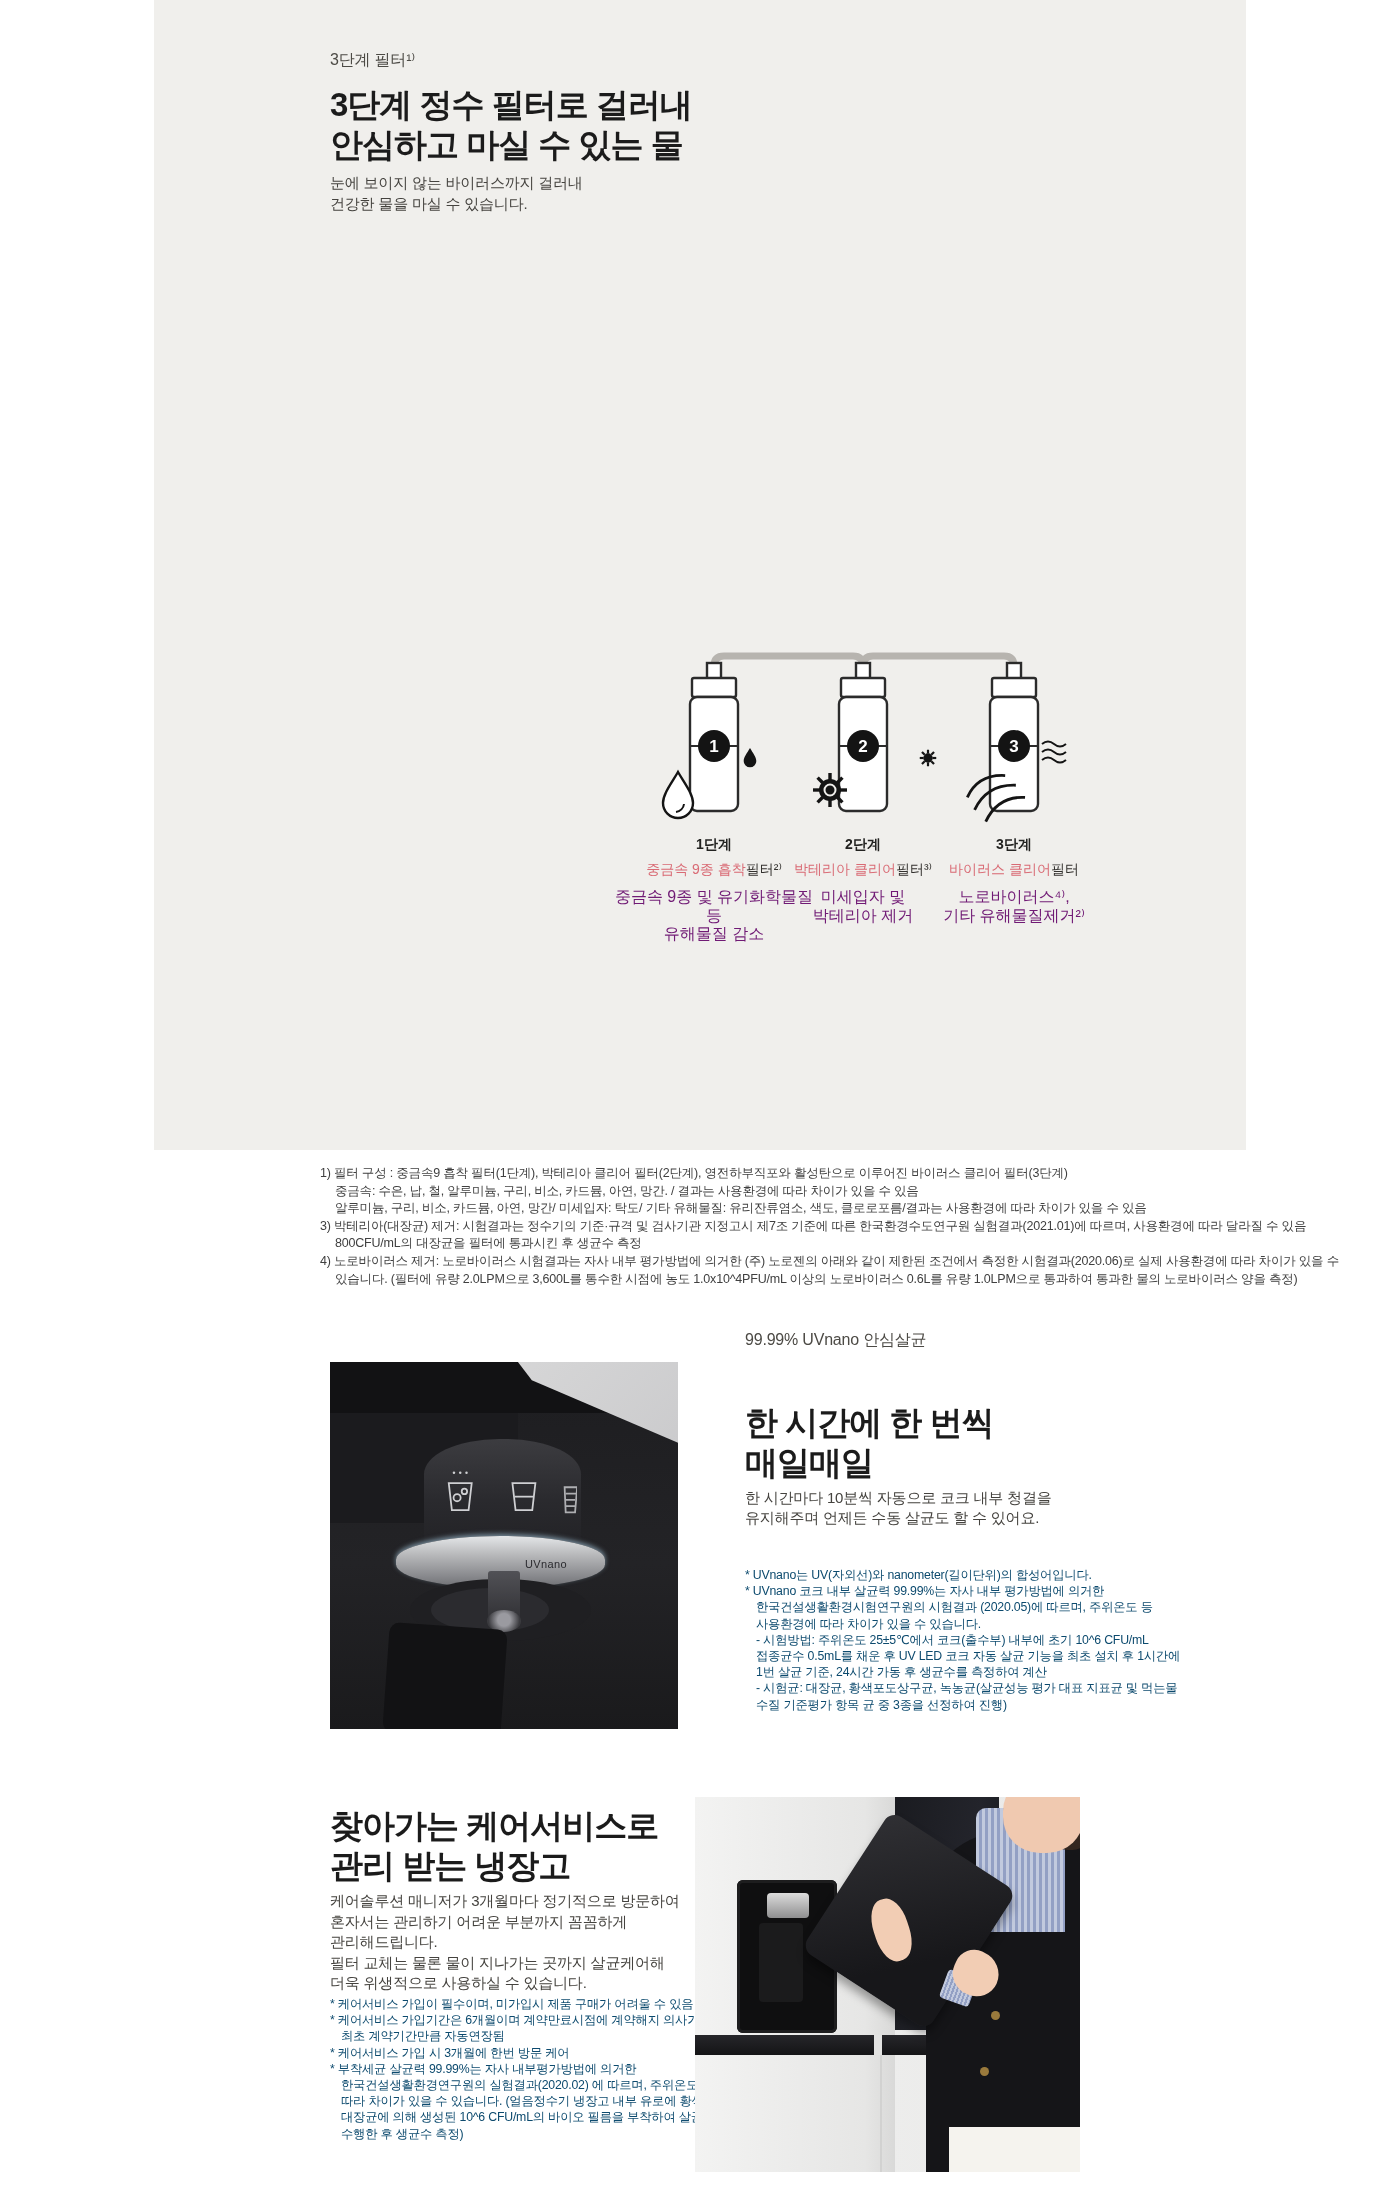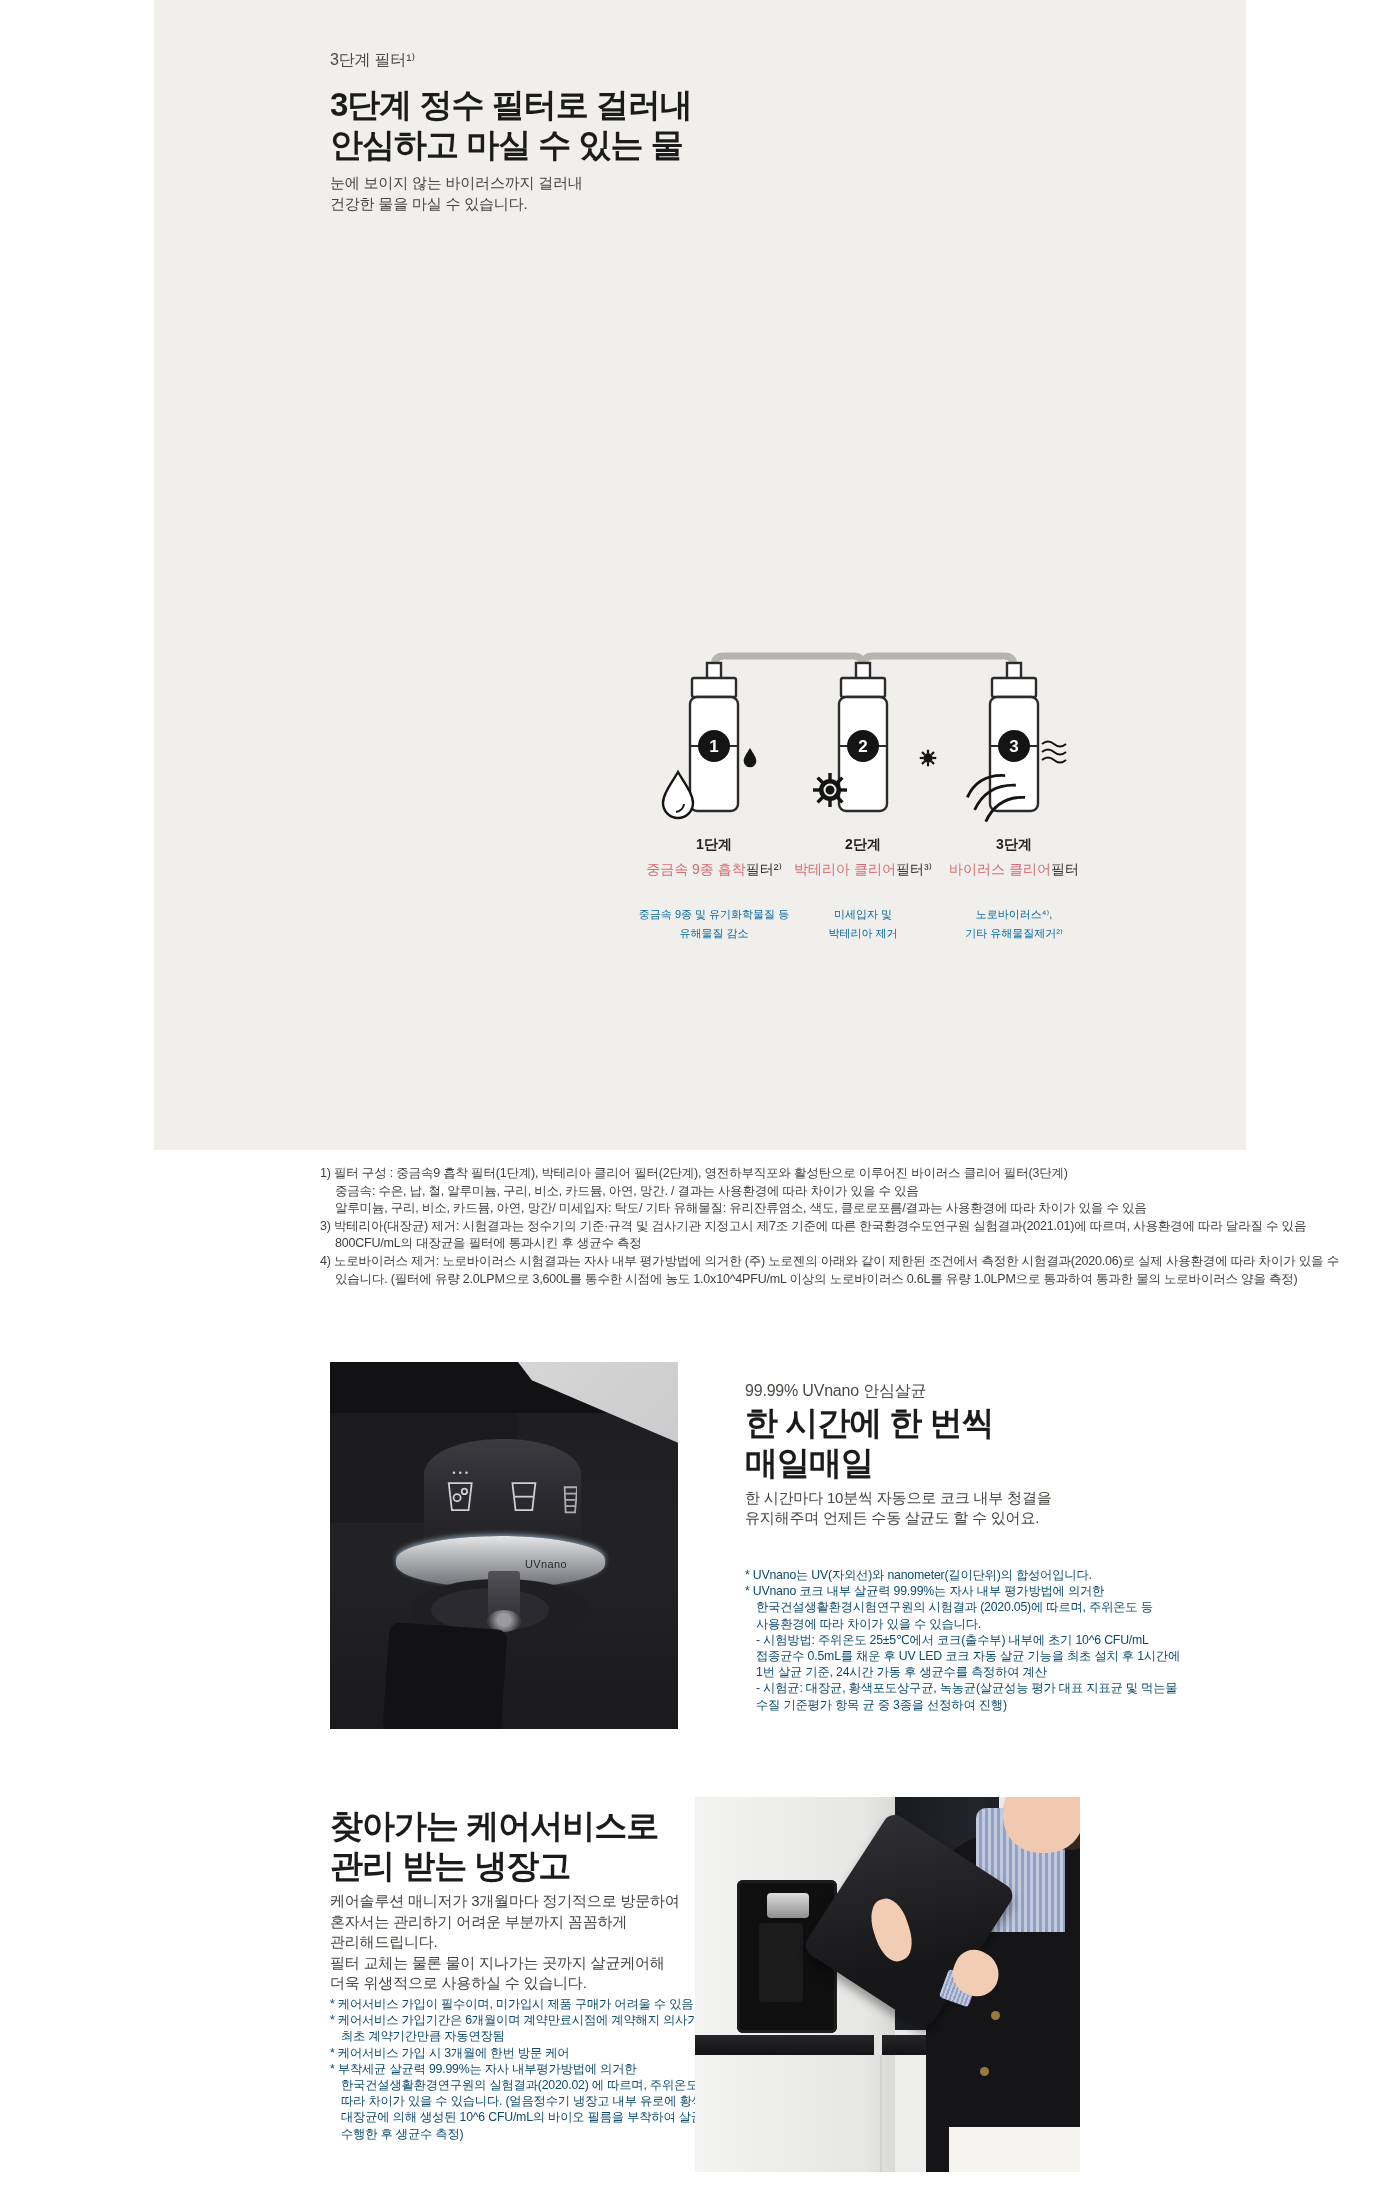--- a/index.html
+++ b/index.html
@@ -11,21 +11,21 @@
   .panel{left:154px;top:0;width:1092px;height:1150px;background:#f0efec;}
   .eyebrow{font-size:16px;color:#4c4a45;letter-spacing:-0.2px;}
   .h-title{font-size:33px;line-height:40px;font-weight:700;color:#1b1b1b;letter-spacing:-1px;}
   .body-txt{font-size:15px;line-height:21px;color:#45433f;letter-spacing:-0.2px;}
 
   
   .step-col{width:200px;text-align:center;}
   .step-stage{font-size:14px;font-weight:700;color:#222220;}
   .step-name{font-size:14px;margin-top:7px;color:#33312e;}
   .step-accent{color:#d96a74;}
-  .step-desc{font-size:11px;line-height:18.5px;color:#0369a1;margin-top:26px;}
+  .step-desc{font-size:16px;line-height:18.5px;color:#701a75;margin-top:9px;}
 
   .fn1{font-size:12.5px;line-height:17.6px;color:#404040;letter-spacing:-0.2px;white-space:nowrap;}
   .fn1 .ind{padding-left:15px;}
   .fn{font-size:12.3px;line-height:16.2px;color:#0c4a6e;letter-spacing:-0.2px;white-space:nowrap;}
   .fn .ind{padding-left:11px;}
 
   
   .uv-photo{left:330px;top:1362px;width:348px;height:367px;background:linear-gradient(180deg,#1d1d20 0%,#232326 55%,#1a1a1c 100%);overflow:hidden;}
   .uv-ceiling{left:0;top:0;width:100%;height:14%;background:#121214;}
   .uv-lightpanel{left:0;top:0;width:100%;height:100%;background:linear-gradient(135deg,#dedede,#bfbfc2);clip-path:polygon(54% 0%,100% 0%,100% 22%,58% 5%);}
@@ -218,21 +218,21 @@
     </svg>
     <div class="abs uv-ring"></div>
     <div class="abs uv-ring-label">UVnano</div>
     <div class="abs uv-tray"></div>
     <div class="abs uv-tray-in"></div>
     <div class="abs uv-nozzle"></div>
     <div class="abs uv-nozzle-tip"></div>
     <div class="abs uv-arm"></div>
   </div>
 
-  <div class="abs eyebrow" style="left:745px;top:1381px;">99.99% UVnano 안심살균</div>
+  <div class="abs eyebrow" style="left:745px;top:1330px;">99.99% UVnano 안심살균</div>
   <div class="abs" style="left:745px;top:1403px;">
     <div class="h-title">한 시간에 한 번씩</div>
     <div class="h-title">매일매일</div>
   </div>
   <div class="abs" style="left:745px;top:1488px;">
     <div class="body-txt" style="line-height:19.5px;">한 시간마다 10분씩 자동으로 코크 내부 청결을</div>
     <div class="body-txt" style="line-height:19.5px;">유지해주며 언제든 수동 살균도 할 수 있어요.</div>
   </div>
   <div class="abs fn" style="left:745px;top:1567px;">
     <div>* UVnano는 UV(자외선)와 nanometer(길이단위)의 합성어입니다.</div>

